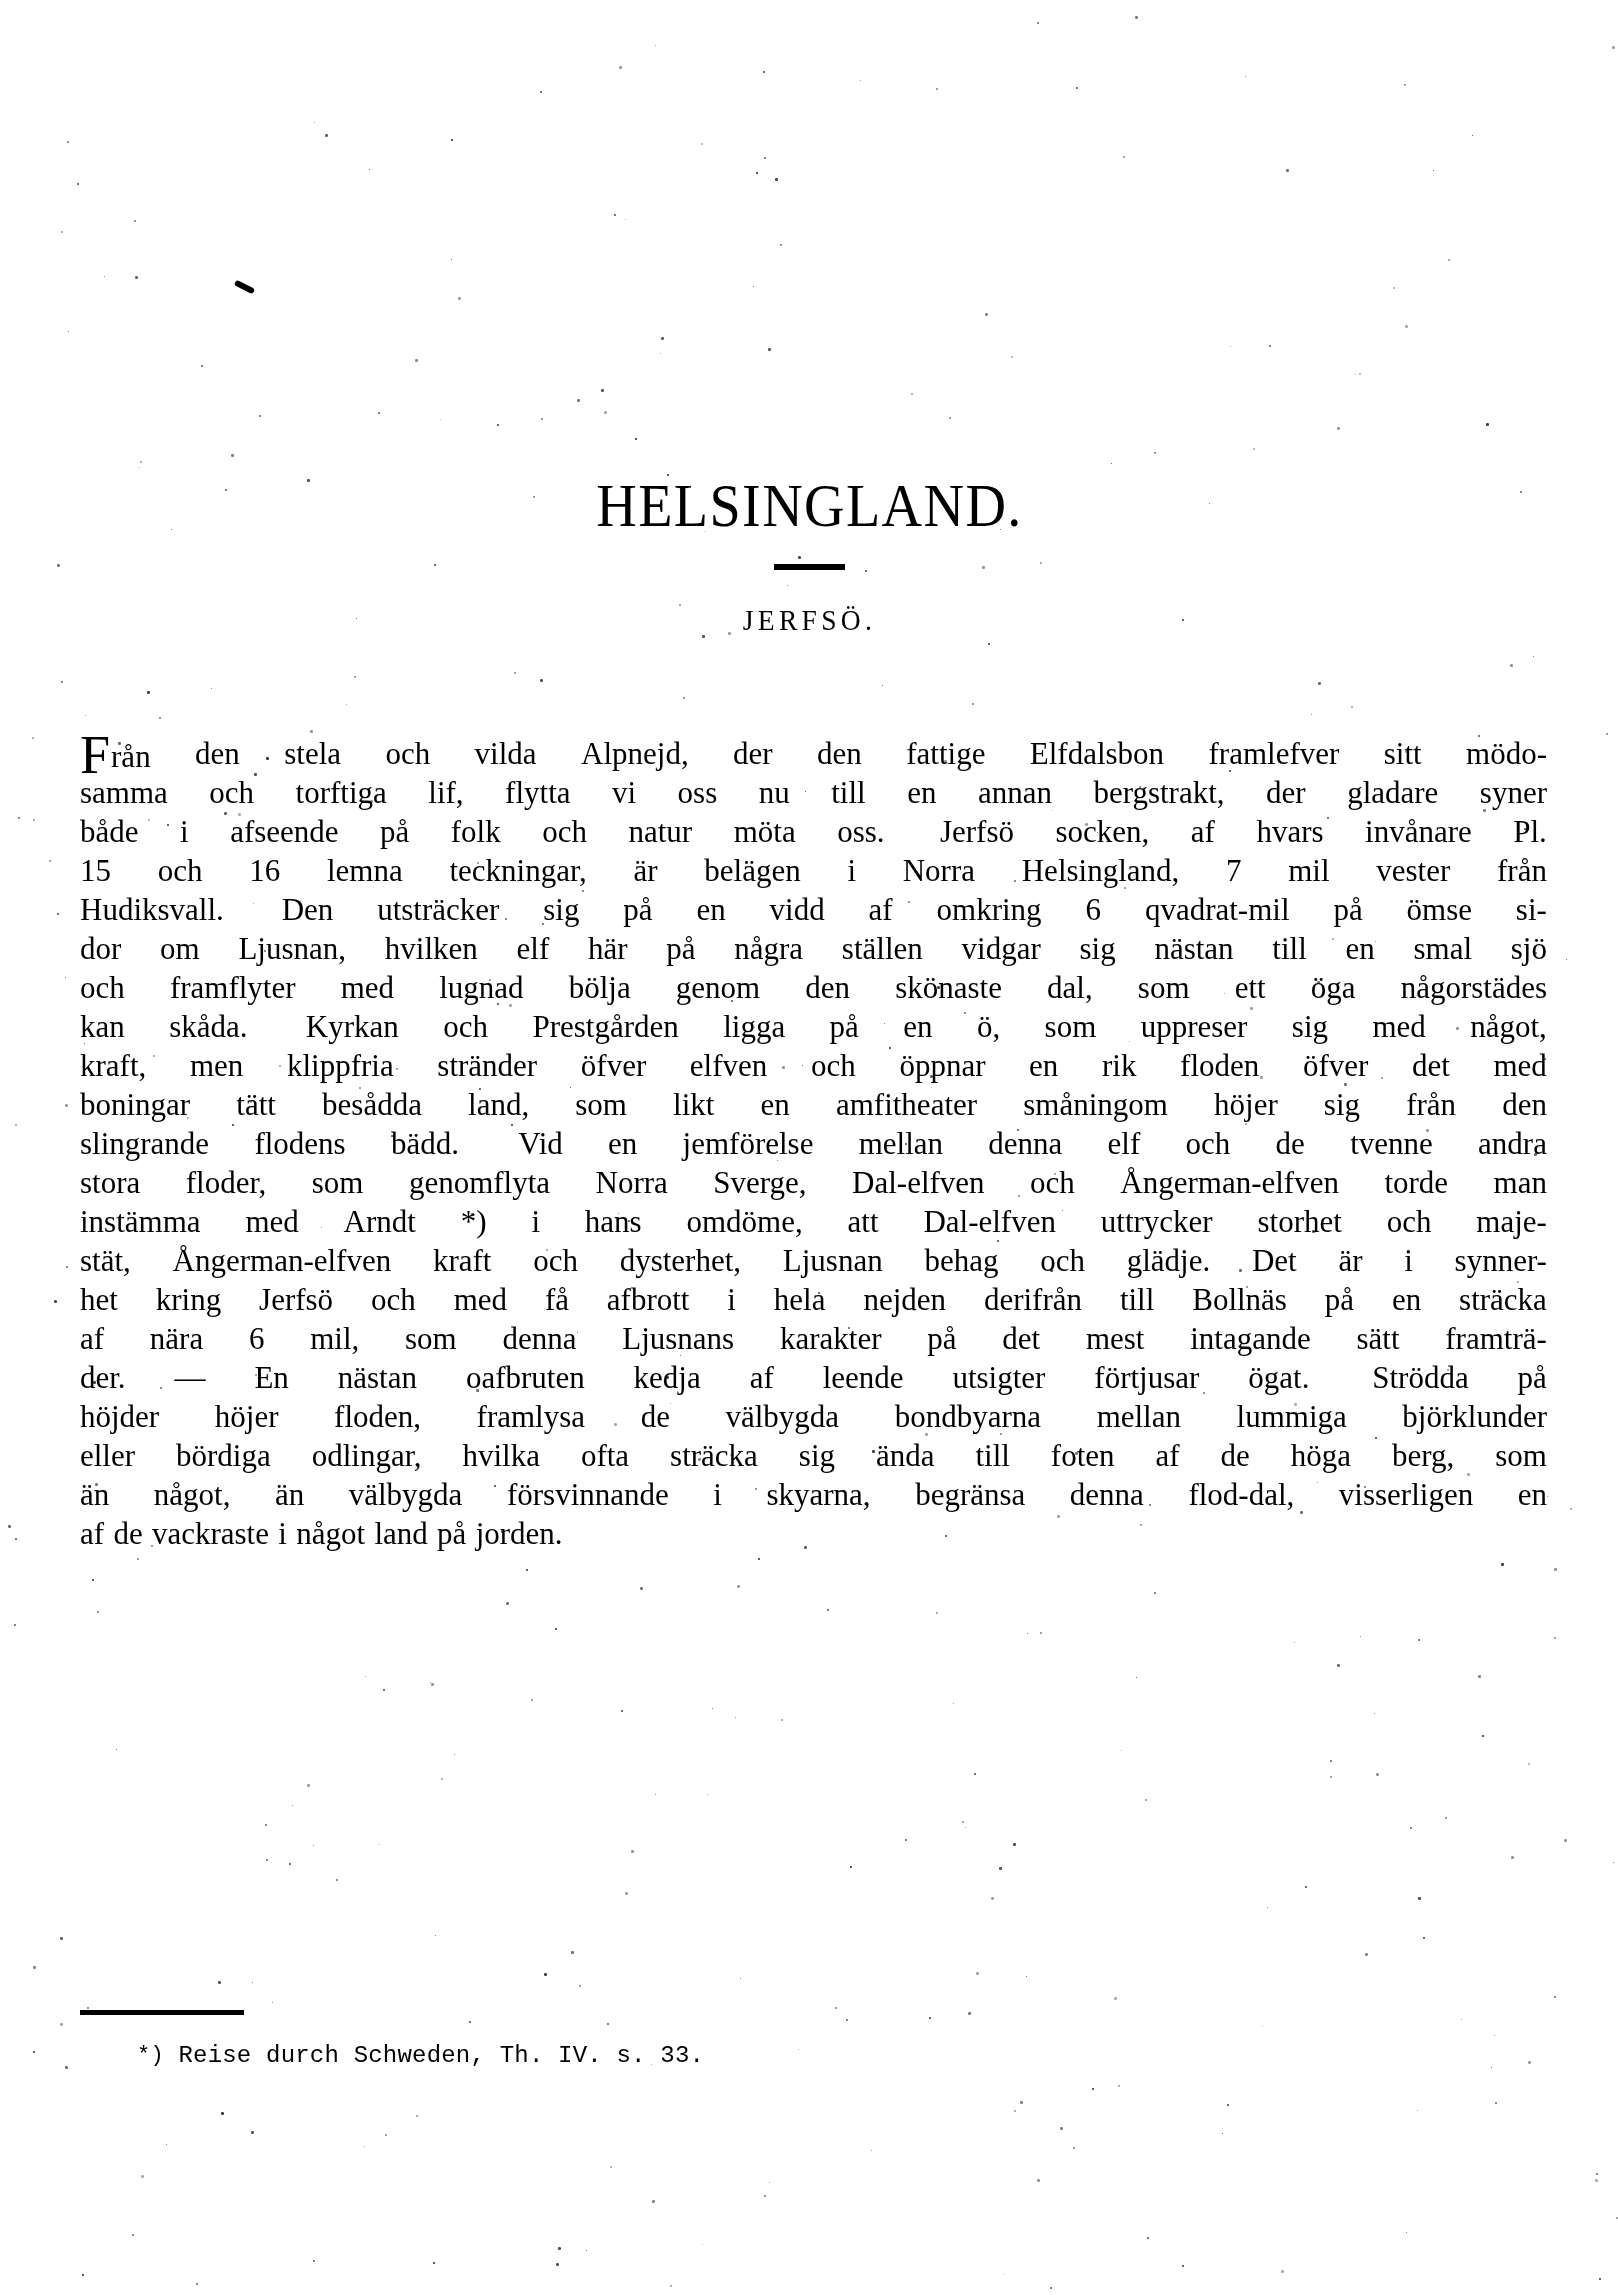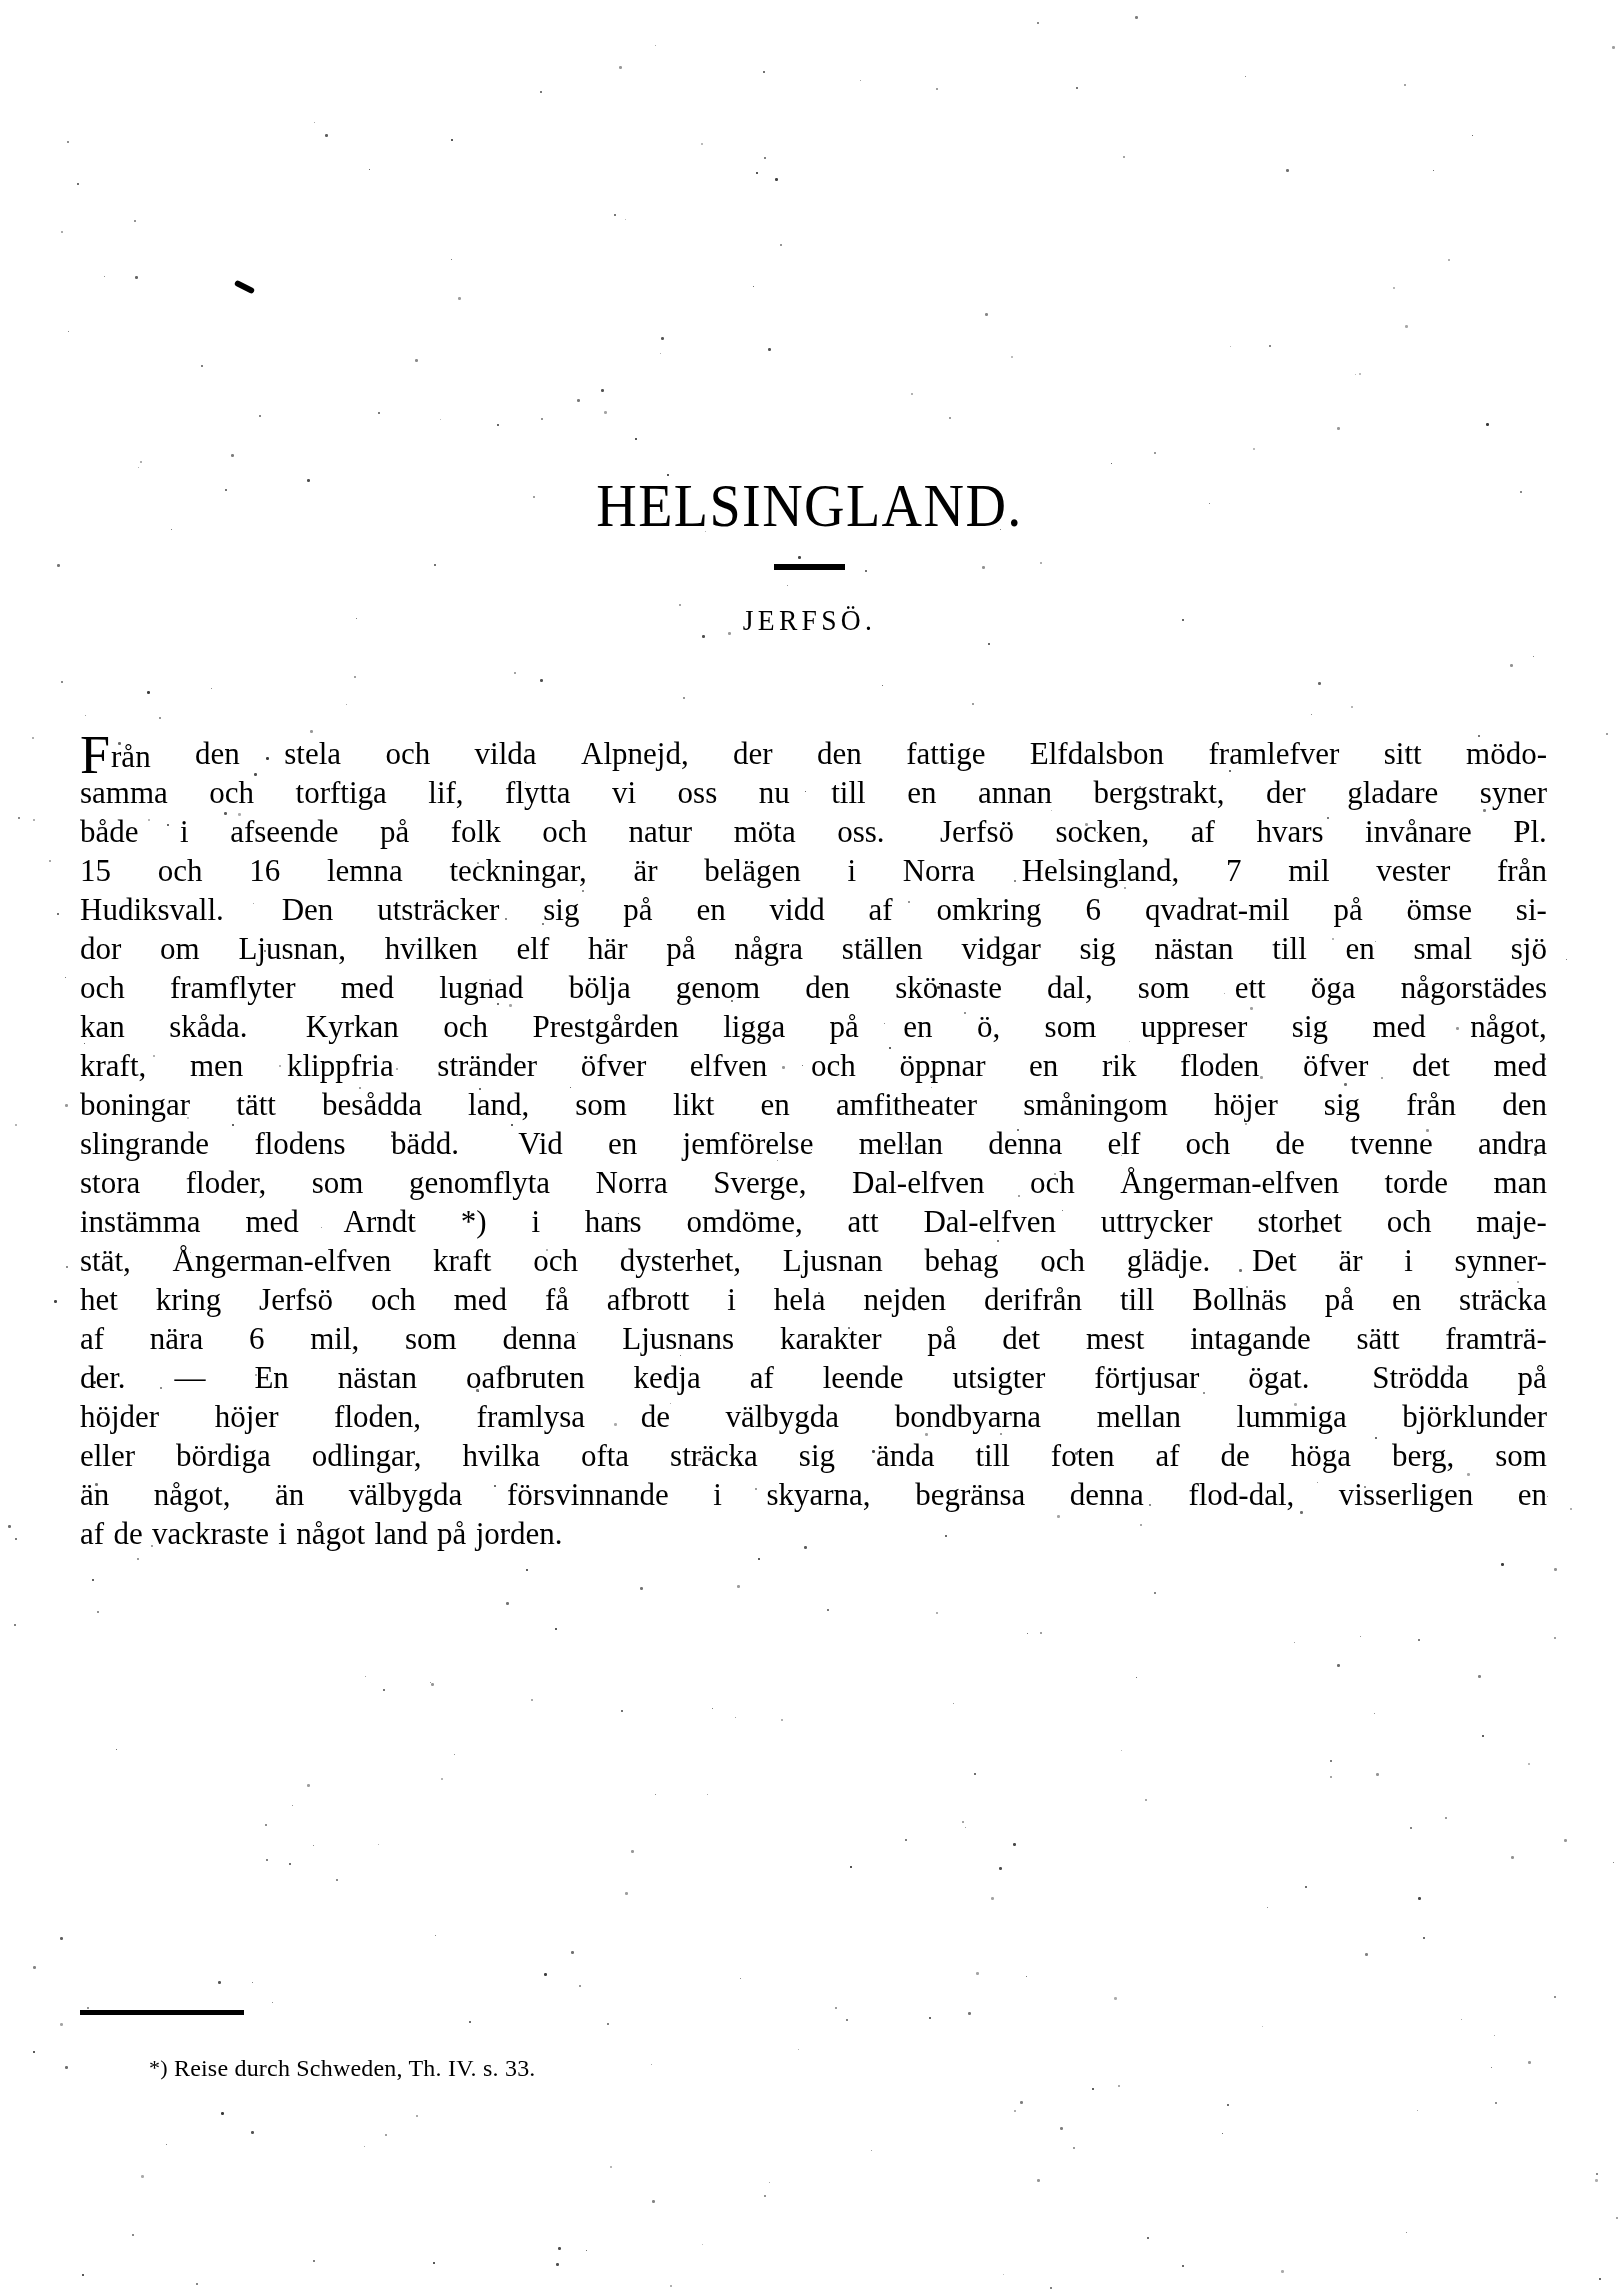--- a/index.html
+++ b/index.html
@@ -135,27 +135,28 @@
     left: 80px;
     top: 2010px;
     width: 1467px;
   }
   .footnote-rule {
     width: 164px;
     height: 4.5px;
     background: #000;
   }
   .footnote {
-    margin: 12px;
+    margin: 0;
     padding-top: 27px;
     padding-left: 57px;
     font-size: 24px;
     line-height: 1.2;
     letter-spacing: 0.2px;
     white-space: nowrap;
+    font-family: Liberation Mono, monospace;
   }
   .footnote .ast {
     font-size: 22px;
     vertical-align: 1px;
   }
 </style>
 </head>
 <body>
 
 <div class="page">

